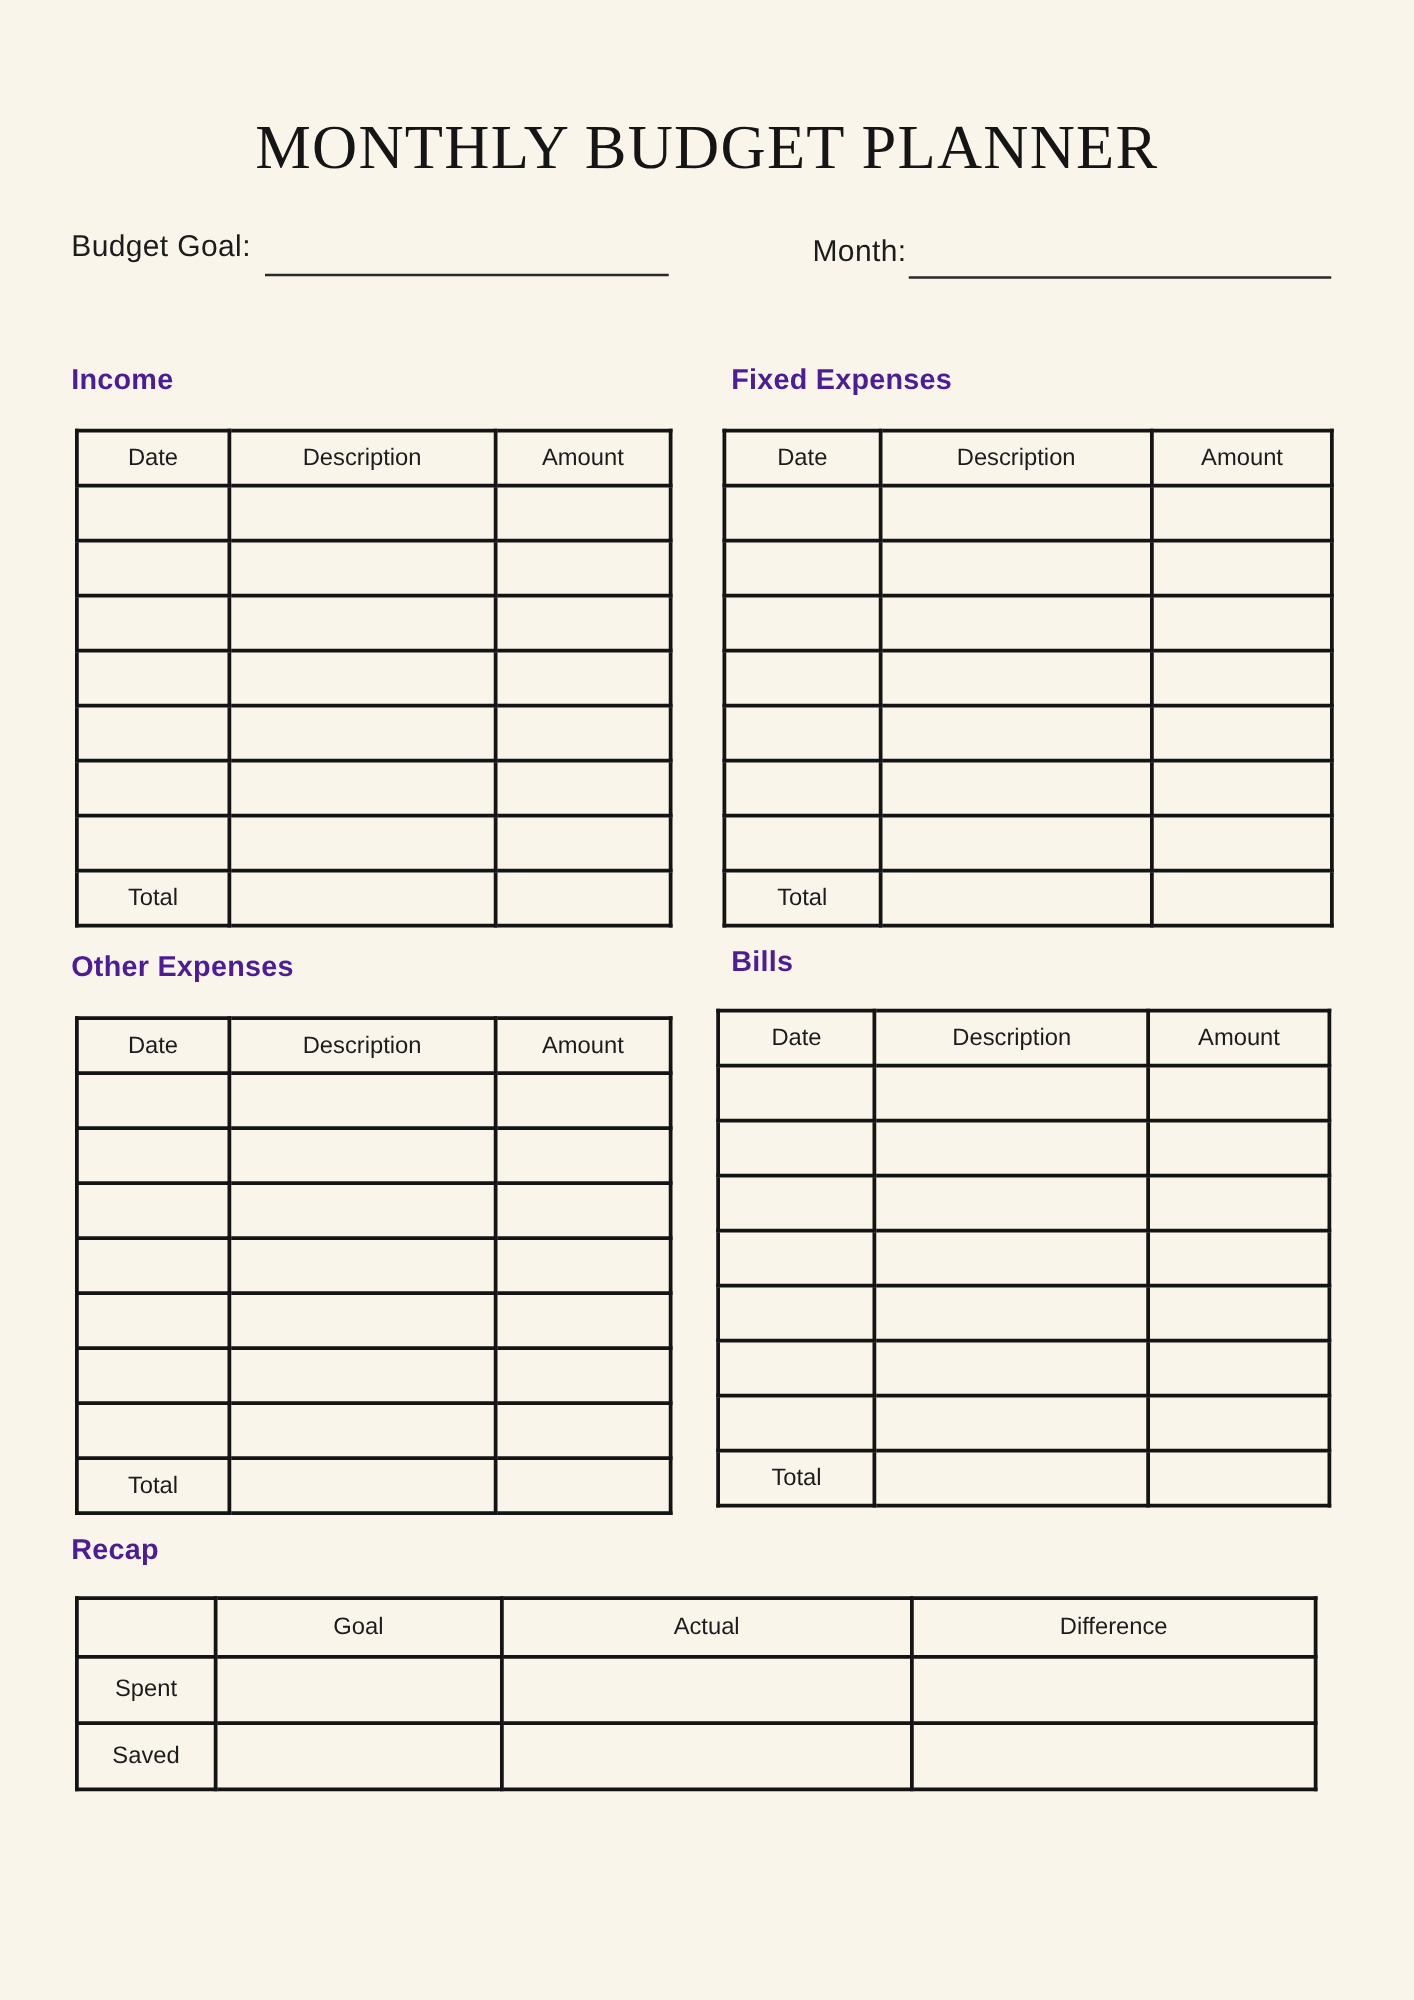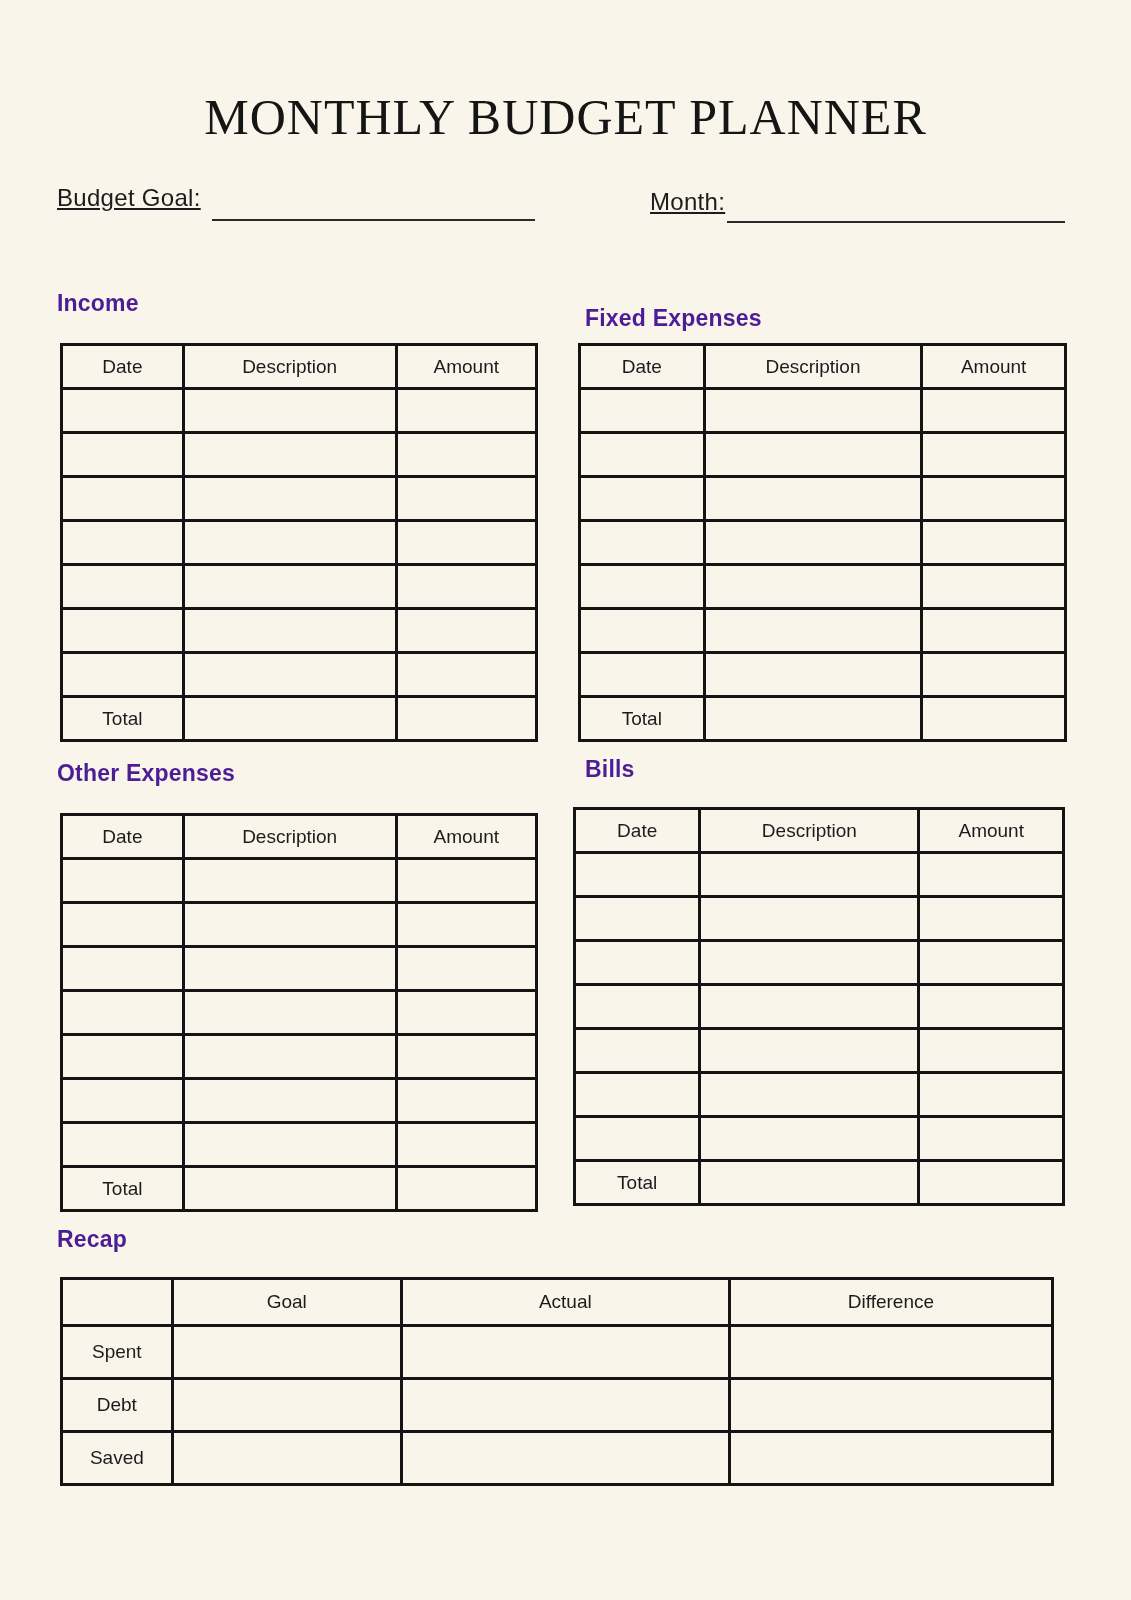--- a/index.html
+++ b/index.html
@@ -16,21 +16,21 @@
     top:88px; left:0; width:1131px;
     text-align:center;
     font-family:"Liberation Serif", serif;
     font-size:50px;
     font-weight:400;
     letter-spacing:1px;
     color:#151515;
     white-space:nowrap;
   }
 
-  .field-label { font-size:24px; font-weight:400; letter-spacing:0.3px; color:#1c1c1c;text-decoration:underline; }
+  .field-label { font-size:24px; font-weight:400; letter-spacing:0.3px; color:#1c1c1c; }
   .field-line  { border-bottom:2px solid #2a2a2a; height:0; }
 
   .section-heading { font-size:23px; font-weight:700; color:#4c1d95; letter-spacing:0.2px; }
 
   table { border-collapse:collapse; table-layout:fixed;padding-left:20px; }
   .budget-table td {
     border:3px solid #141414;
     font-size:19px; font-weight:400;
     text-align:center; vertical-align:middle;
     padding:0; color:#1c1c1c;
@@ -104,21 +104,21 @@
         <td></td>
       </tr>
     <tr>
       <td>Total</td>
       <td></td>
       <td></td>
     </tr>
   </tbody>
 </table>
 
-<div class="abs section-heading" style="left:585px; top:290px;margin-top:15px;">Fixed Expenses</div>
+<div class="abs section-heading" style="left:585px; top:290px;">Fixed Expenses</div>
 <table class="abs budget-table" style="left:578px; top:343px; width:489px;">
   <tbody>
     <tr>
       <td class="col-date">Date</td>
       <td class="col-desc">Description</td>
       <td class="col-amt">Amount</td>
     </tr>
     <tr>
         <td></td>
         <td></td>
@@ -273,25 +273,19 @@
       <td class="rcol-actual">Actual</td>
       <td class="rcol-diff">Difference</td>
     </tr>
     <tr class="data-row">
       <td>Spent</td>
       <td></td>
       <td></td>
       <td></td>
     </tr>
     <tr class="data-row">
-      <td>Debt</td>
-      <td></td>
-      <td></td>
-      <td></td>
-    </tr>
-    <tr class="data-row">
       <td>Saved</td>
       <td></td>
       <td></td>
       <td></td>
     </tr>
   </tbody>
 </table>
 
 </body></html>

